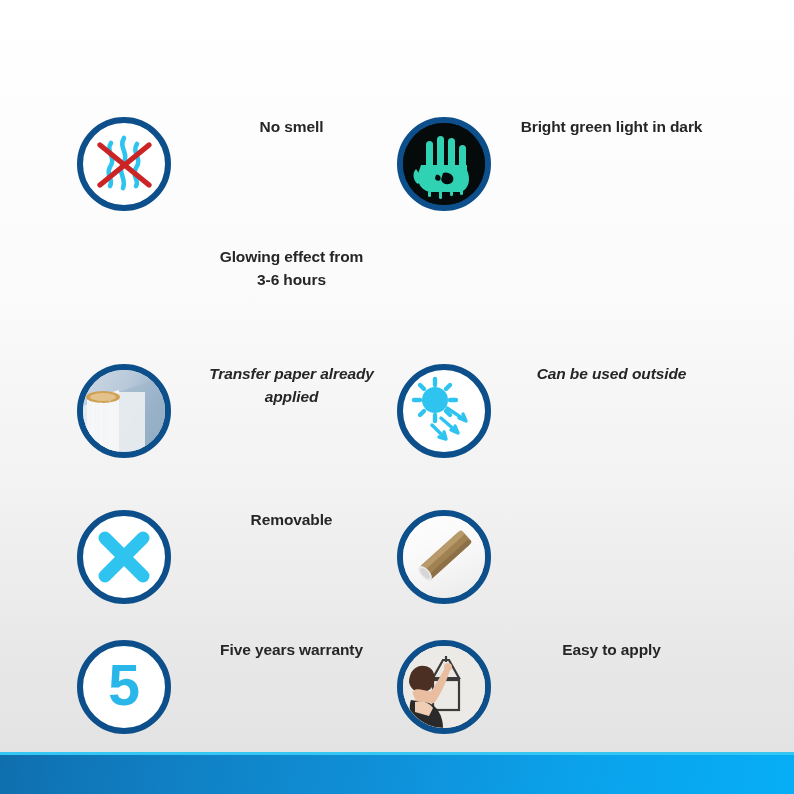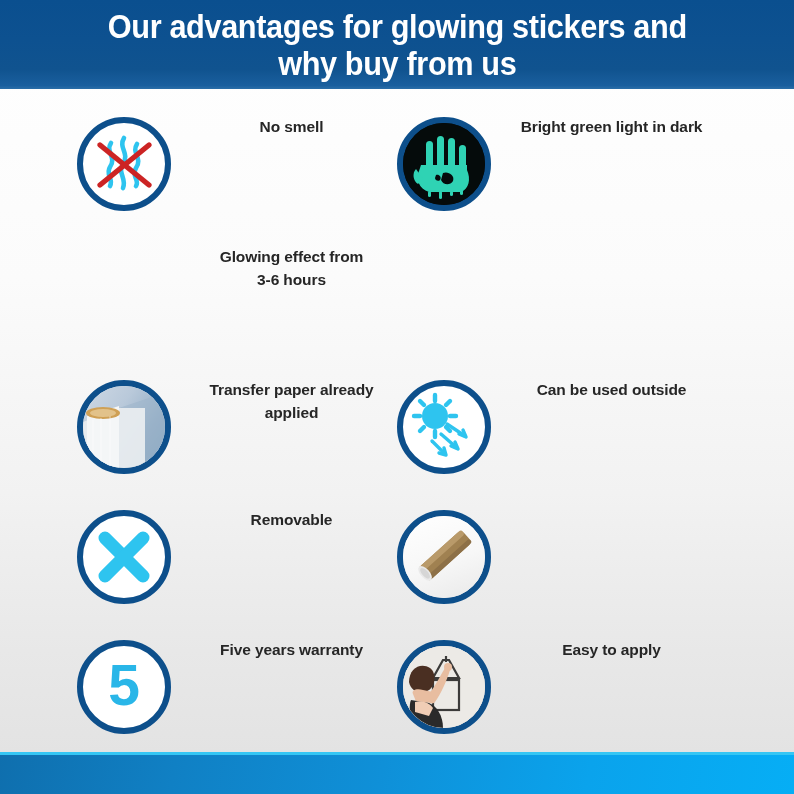--- a/index.html
+++ b/index.html
@@ -89,21 +89,21 @@
     letter-spacing: -0.1px;
     white-space: pre-line;
     text-align: center;
   }
 
   
   .col-a { left: 77px; }
   .col-b { left: 397px; }
   .row-1 { top: 14px; }
   .row-2 { top: 144px; }
-  .row-3 { top: 277px; }
+  .row-3 { top: 261px; font-style: italic; }
   .row-4 { top: 407px; }
   .row-5 { top: 537px; }
 
   
   
   .icon-svg { position: absolute; left: 0; top: 0; width: 100%; height: 100%; display: block; }
 
   
   .hand-circle { background: #050a0a; border-color: #0d4f8b; }
 
@@ -160,24 +160,20 @@
     background: linear-gradient(100deg, #0f6fae 0%, #1080c4 22%, #0f90d8 48%, #0aa3ec 74%, #06aef5 100%);
     border-top: 3px solid #35c6f4;
     box-sizing: border-box;
   }
 </style>
 </head>
 <body>
 
 <div id="page">
 
-  <div id="header">
-    <div id="header-title">Our advantages for glowing stickers and
-why buy from us</div>
-  </div>
 
   <div id="grid">
 
     <div class="feature col-a row-1">
       <div class="circle-wrap">
         <div class="circle">
           <svg class="icon-svg" viewBox="0 0 82 82">
             <g stroke="#2ec4ef" stroke-width="4.6" fill="none" stroke-linecap="round">
               <path d="M28 20 C22 29, 34 34, 27 44 C22 52, 31 56, 27 63"></path>
               <path d="M41 15 C35 25, 47 30, 40 41 C34 50, 44 55, 40 65"></path>

